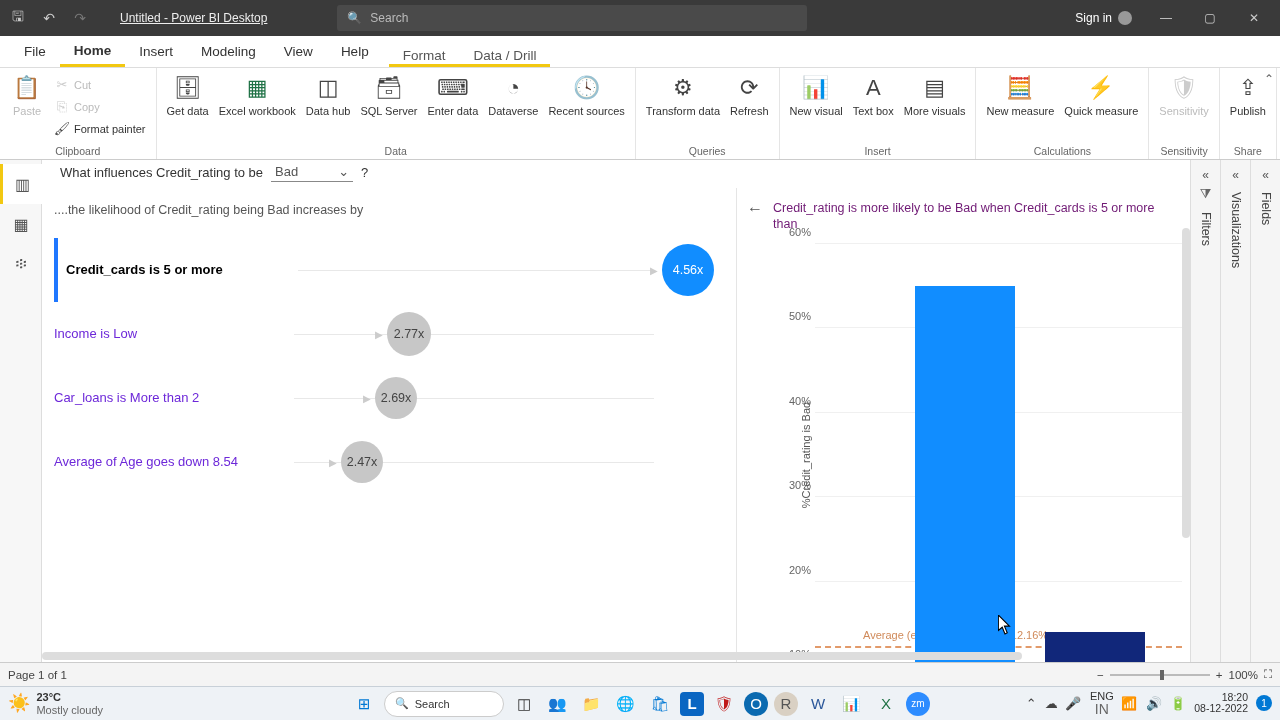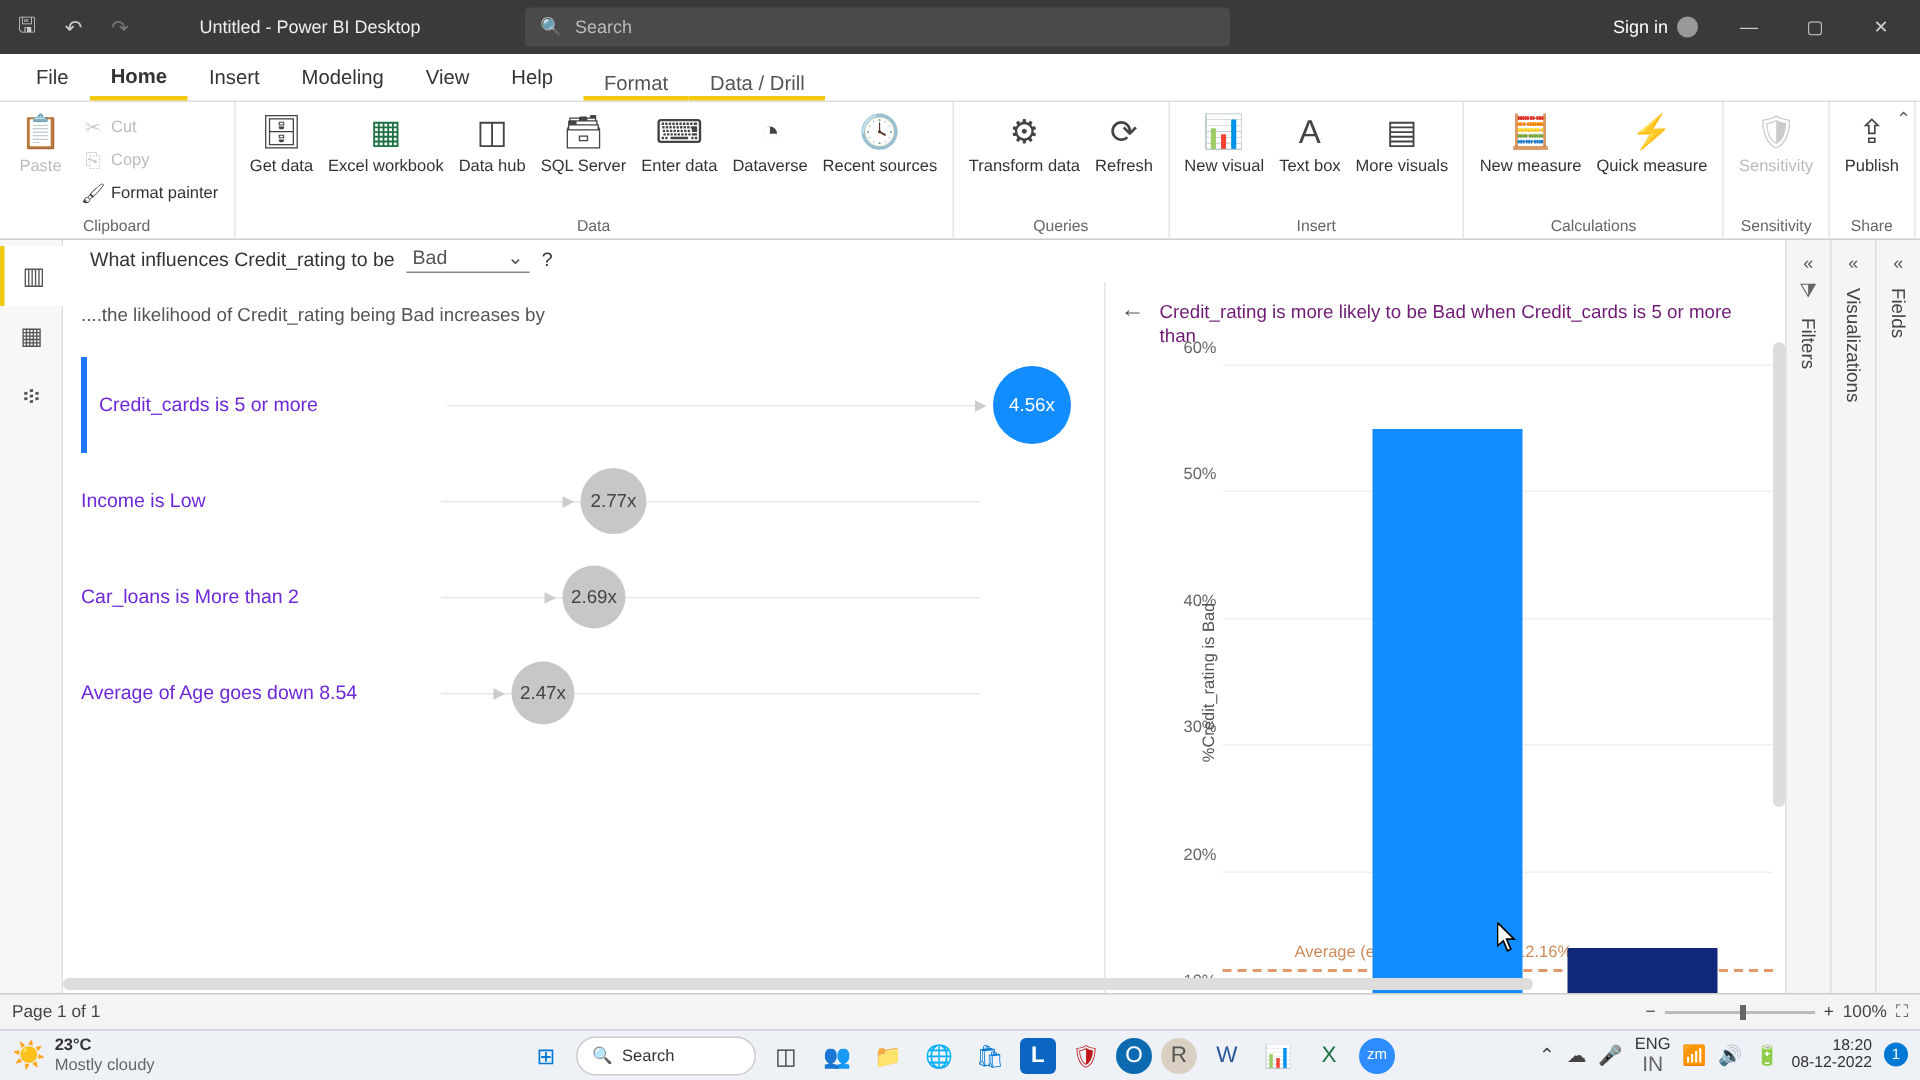--- a/index.html
+++ b/index.html
@@ -2,21 +2,21 @@
 <html><head>
 <meta charset="utf-8">
 <style>
 * { margin: 0; padding: 0; box-sizing: border-box; font-family: "Segoe UI", Arial, sans-serif; }
 body { width: 1280px; height: 720px; overflow: hidden; background: #f3f3f3; position: relative; }
 
 
 .title-bar { height: 36px; background: #3a3a3a; display: flex; align-items: center; color: #fff; font-size: 12px; }
 .title-left { display: flex; align-items: center; gap: 15px; padding: 0 10px; }
 .title-icon { width: 16px; height: 16px; display: inline-flex; align-items: center; justify-content: center; color: #ccc; font-size: 14px; }
-.title-text { margin-left: 30px; color: #eee; }
+.title-text { margin-left: 17px; color: #eee; text-decoration: underline; }
 .search-box { flex: 0 0 470px; margin-left: 60px; height: 26px; background: #4a4a4a; border-radius: 3px; display: flex; align-items: center; padding: 0 10px; color: #bbb; gap: 8px; }
 .title-right { margin-left: auto; display: flex; align-items: center; gap: 4px; padding: 0 6px; }
 .signin { display: flex; align-items: center; gap: 6px; padding: 0 10px; }
 .avatar-circle { width: 14px; height: 14px; border-radius: 50%; background: #999; }
 .win-btn { width: 40px; height: 36px; display: flex; align-items: center; justify-content: center; color: #ccc; font-size: 12px; }
 
 
 .menu-bar { height: 32px; background: #fff; display: flex; align-items: stretch; padding: 0 10px; border-bottom: 1px solid #ddd; }
 .menu-item { padding: 0 14px; display: flex; align-items: center; font-size: 13.5px; color: #333; }
 .menu-item.active { border-bottom: 3px solid #f2c811; font-weight: 600; }
@@ -56,21 +56,21 @@
 .ki-dropdown { border: none; border-bottom: 1px solid #888; display: flex; align-items: center; gap: 40px; padding: 2px 4px; color: #555; font-size: 13px; }
 .ki-body { display: flex; height: calc(100% - 36px); }
 .ki-left { flex: 0 0 695px; border-right: 1px solid #e5e5e5; position: relative; padding: 14px 12px 0; }
 .ki-left-head { display: flex; font-size: 12.5px; color: #555; }
 .ki-when { flex: 0 0 480px; }
 .ki-inc { flex: 1; line-height: 1.3; }
 .factor-list { margin-top: 20px; }
 .factor { display: flex; align-items: center; height: 64px; position: relative; }
 .factor-label { font-size: 13px; color: #6d28d9; line-height: 1.3; width: 220px; }
 .factor.selected { border-left: 4px solid #1f77ff; padding-left: 8px; }
-.factor.selected .factor-label { color: #6d28d9; font-weight: 400; }
+.factor.selected .factor-label { color: #000000; font-weight: 700; }
 .factor-line { position: absolute; left: 240px; right: 70px; top: 50%; height: 1px; background: #e8e8e8; }
 .factor-arrow { position: absolute; top: 50%; transform: translateY(-50%); color: #ccc; font-size: 10px; }
 .bubble { position: absolute; top: 50%; transform: translate(-50%, -50%); border-radius: 50%; display: flex; align-items: center; justify-content: center; font-size: 12.5px; color: #fff; }
 .bubble.grey { background: #c7c7c7; color: #444; }
 .bubble.blue { background: #118dff; text-align: center; }
 
 
 .ki-right { flex: 1; position: relative; padding: 8px 12px 0 10px; }
 .ki-back { position: absolute; left: 10px; top: 10px; font-size: 16px; color: #555; }
 .ki-right-title { font-size: 12.5px; color: #701a75; margin-left: 26px; margin-top: 4px; line-height: 1.3; }

